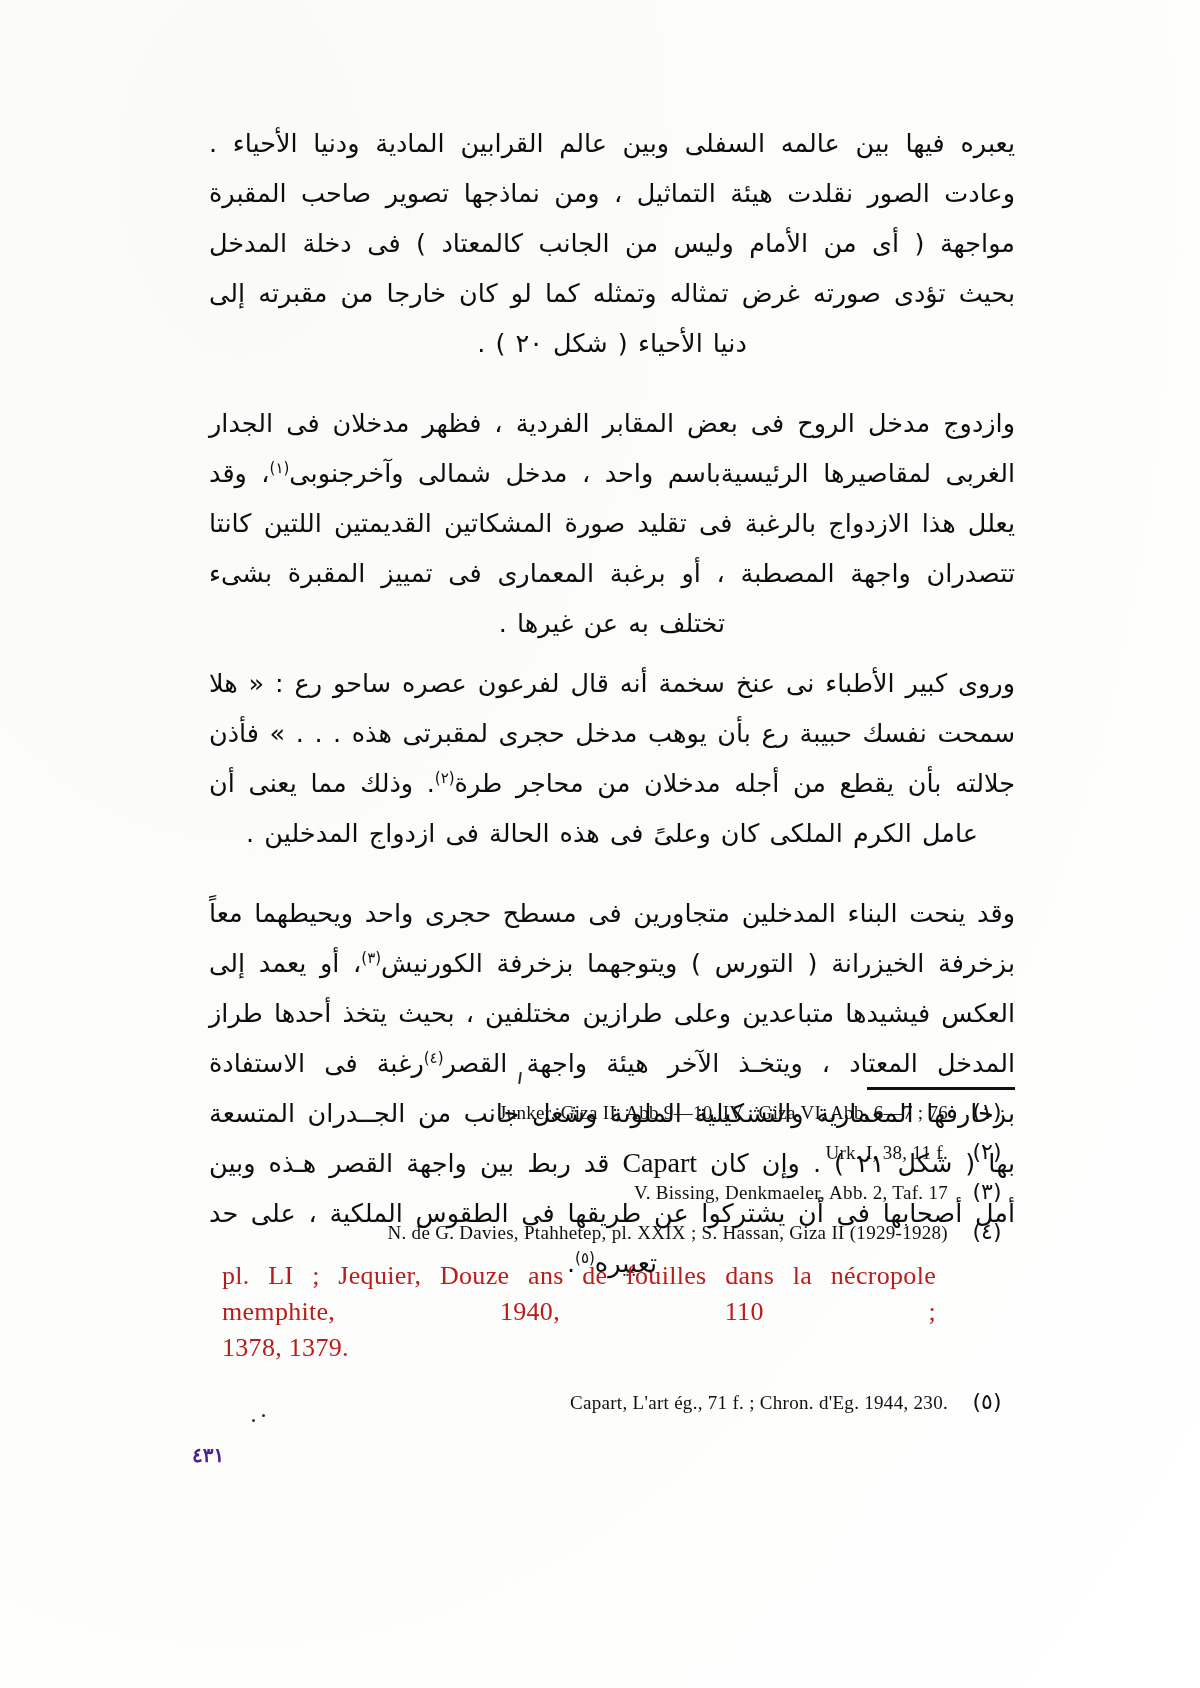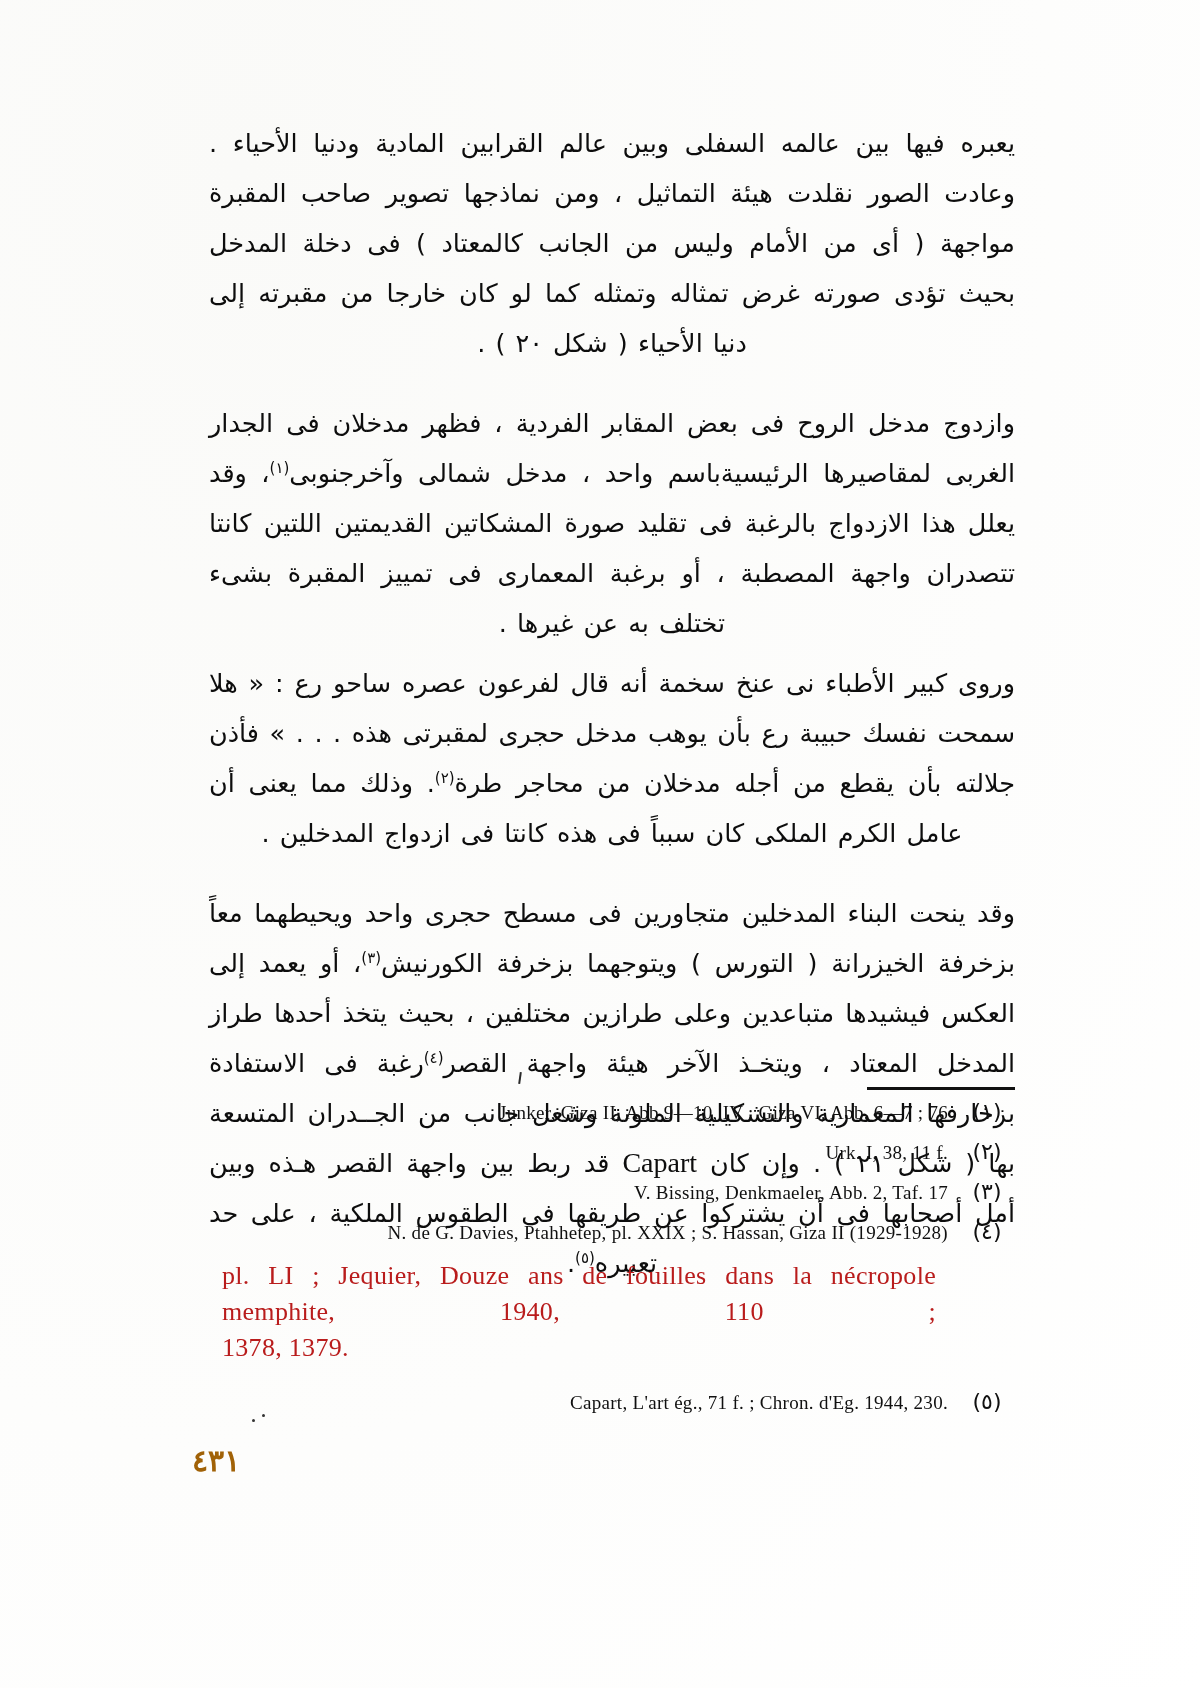--- a/index.html
+++ b/index.html
@@ -148,42 +148,42 @@
     height: 3px;
     background: #333;
     border-radius: 50%;
   }
 
   .page-number {
     position: absolute;
     left: 192px;
     top: 1443px;
     font-family: Liberation Serif, serif;
-    font-size: 30px;
+    font-size: 20px;
     font-weight: 700;
-    color: #a16207;
+    color: #4c1d95;
     letter-spacing: 1px;
   }
 </style>
 </head>
 <body>
 
 <div class="page">
   <div class="scan-tint"></div>
 
   <div class="body-block">
 
     <p class="para">يعبره فيها بين عالمه السفلى وبين عالم القرابين المادية ودنيا الأحياء . وعادت الصور نقلدت هيئة التماثيل ، ومن نماذجها تصوير صاحب المقبرة مواجهة ( أى من الأمام وليس من الجانب كالمعتاد ) فى دخلة المدخل بحيث تؤدى صورته غرض تمثاله وتمثله كما لو كان خارجا من مقبرته إلى دنيا الأحياء ( شكل ٢٠ ) .</p>
 
     <p class="para gap-before">
       <span>وازدوج مدخل الروح فى بعض المقابر الفردية ، فظهر مدخلان فى الجدار الغربى لمقاصيرها الرئيسيةباسم واحد ، مدخل شمالى وآخرجنوبى</span><sup class="fn">(١)</sup><span>، وقد يعلل هذا الازدواج بالرغبة فى تقليد صورة المشكاتين القديمتين اللتين كانتا تتصدران واجهة المصطبة ، أو برغبة المعمارى فى تمييز المقبرة بشىء تختلف به عن غيرها .</span>
     </p>
 
     <p class="para gap-before-sm">
-      <span>وروى كبير الأطباء نى عنخ سخمة أنه قال لفرعون عصره ساحو رع : « هلا سمحت نفسك حبيبة رع بأن يوهب مدخل حجرى لمقبرتى هذه . . . » فأذن جلالته بأن يقطع من أجله مدخلان من محاجر طرة</span><sup class="fn">(٢)</sup><span>. وذلك مما يعنى أن عامل الكرم الملكى كان سبباً فى هذه كانتا فى ازدواج المدخلين .</span>
+      <span>وروى كبير الأطباء نى عنخ سخمة أنه قال لفرعون عصره ساحو رع : « هلا سمحت نفسك حبيبة رع بأن يوهب مدخل حجرى لمقبرتى هذه . . . » فأذن جلالته بأن يقطع من أجله مدخلان من محاجر طرة</span><sup class="fn">(٢)</sup><span>. وذلك مما يعنى أن عامل الكرم الملكى كان وعلىً فى هذه الحالة فى ازدواج المدخلين .</span>
     </p>
 
     <p class="para gap-before">
       <span>وقد ينحت البناء المدخلين متجاورين فى مسطح حجرى واحد ويحيطهما معاً بزخرفة الخيزرانة ( التورس ) ويتوجهما بزخرفة الكورنيش</span><sup class="fn">(٣)</sup><span>، أو يعمد إلى العكس فيشيدها متباعدين وعلى طرازين مختلفين ، بحيث يتخذ أحدها طراز المدخل المعتاد ، ويتخـذ الآخر هيئة واجهة القصر</span><sup class="fn">(٤)</sup><span>رغبة فى الاستفادة بزخارفها المعمارية والتشكيلية الملونة وشغل جانب من الجــدران المتسعة بها ( شكل ٢١ ) . وإن كان</span> <span class="ltr">Capart</span> <span>قد ربط بين واجهة القصر هـذه وبين أمل أصحابها فى أن يشتركوا عن طريقها فى الطقوس الملكية ، على حد تعبيره</span><sup class="fn">(٥)</sup><span>.</span>
     </p>
 
   </div>
 
   <div class="fn-tick"></div>
   <div class="fn-rule"></div>

